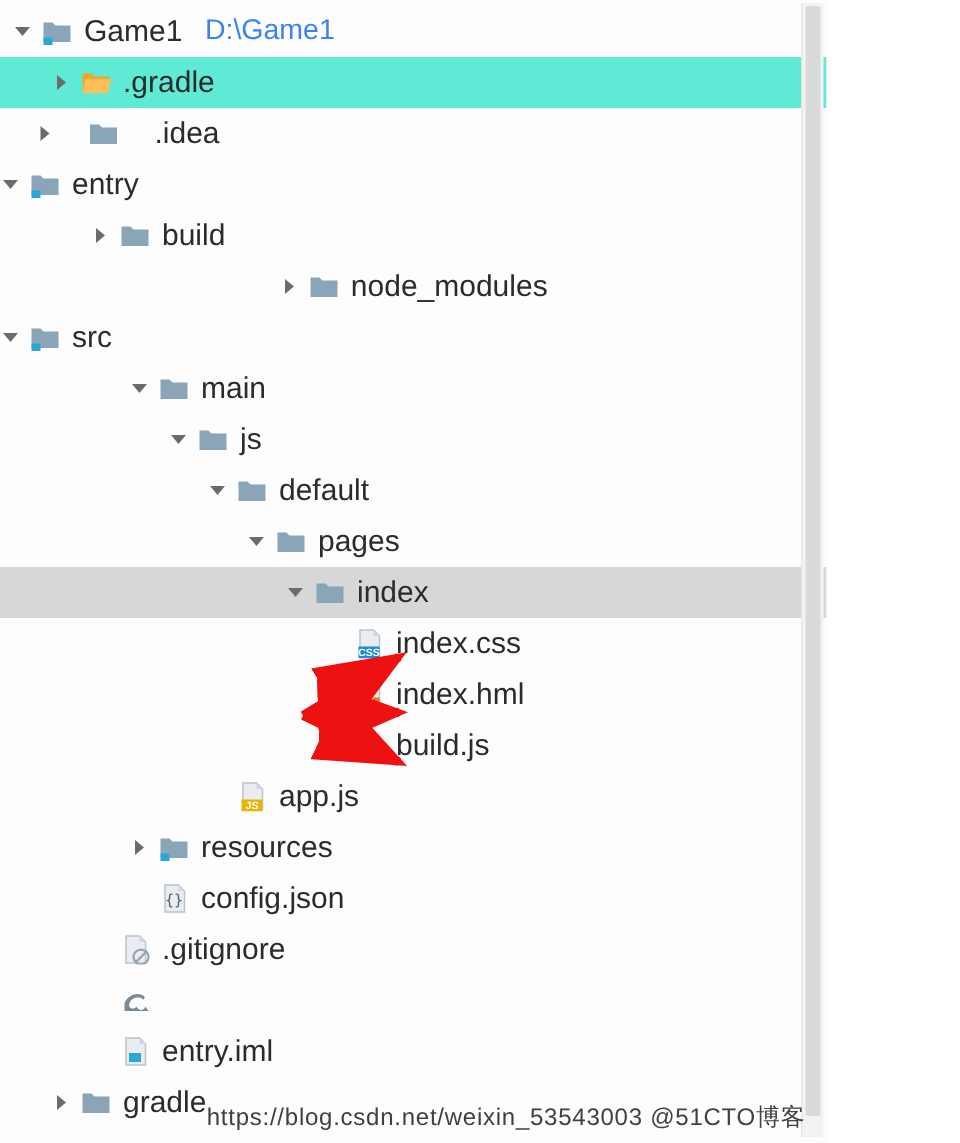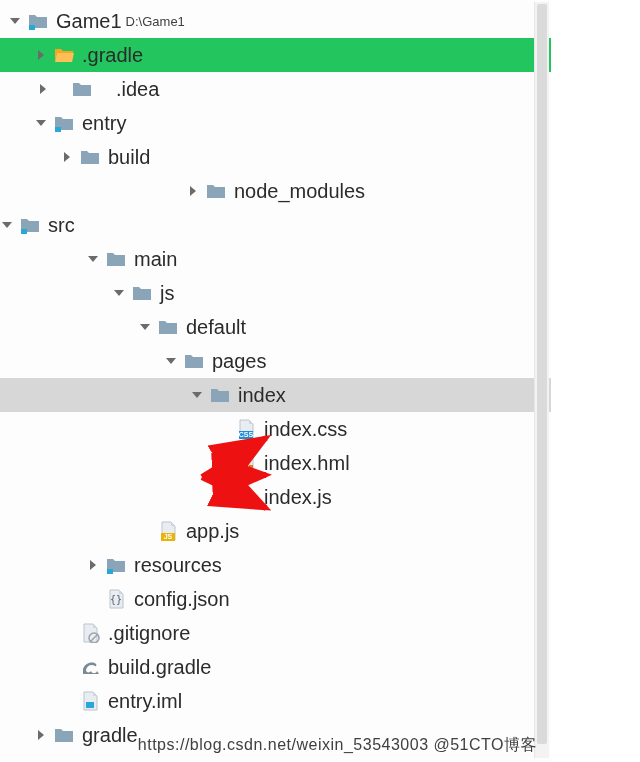--- a/index.html
+++ b/index.html
@@ -1,27 +1,27 @@
 <!DOCTYPE html>
 <html><head>
 <meta charset="utf-8">
 <style>
   html,body{margin:0;padding:0;font-family:"Segoe UI",Arial,sans-serif;font-size:20px;color:#2b2b2b;background:#fff}
   .viewport{width:551px;height:762px;overflow:hidden;position:relative;background:#fdfdfd}
   .tree{padding-top:4px}
   .row{display:flex;align-items:center;height:34px;white-space:nowrap;cursor:default}
   .row.selected{background:#d7d7d7}
-  .row.highlighted{background:#22c55e}
+  .row.highlighted{background:#5eead4}
   .arrow{width:14px;height:14px;flex:0 0 14px;margin-right:6px;display:flex;align-items:center;justify-content:center}
   .arrow svg{width:10px;height:10px}
   .arrow.blank{visibility:hidden}
   .icon{width:20px;height:20px;flex:0 0 20px;margin-right:8px;display:flex;align-items:center;justify-content:center}
   .icon svg{width:20px;height:20px}
   .label{}
-  .path{color:#404040;margin-left:4px;font-size:13px}
+  .path{color:#3b82f6;margin-left:15px;font-size:19px}
   .scrollbar{position:absolute;right:2px;top:2px;width:14px;height:756px;background:#f3f3f3;border-left:1px solid #e6e6e6}
   .scrollbar .thumb{position:absolute;top:2px;left:2px;width:10px;height:740px;background:#dadada;border-radius:2px}
   .watermark{position:absolute;right:14px;bottom:6px;color:#404040;font-size:16px;letter-spacing:0.5px;pointer-events:none}
   .arrows-overlay{position:absolute;left:0;top:0;pointer-events:none}
   
   .badge{font:bold 7px Arial;fill:#fff}
 </style>
 </head>
 <body>
 
@@ -49,34 +49,34 @@
           </svg>
   </span>
         <span class="icon">
           <svg viewBox="0 0 20 20">
             <path d="M1 4h6l2 2h10v2H3l-2 9z" fill="#f5a623"></path>
             <path d="M3 8h17l-2 9H1z" fill="#ffbf56"></path>
           </svg>
         </span>
         <span class="label">.gradle</span>
       </div>
-      <div class="row" style="padding-left: 36px; gap: 16px;">
+      <div class="row" style="padding-left: 23px; gap: 16px;">
         <span class="arrow">
     <svg viewBox="0 0 10 10">
             <polygon points="2,0 8,5 2,10" fill="#6b6b6b" transform="rotate(0 5 5)"></polygon>
           </svg>
   </span>
         <span class="icon">
           <svg viewBox="0 0 20 20">
             <path d="M1 4h6l2 2h10v11H1z" fill="#8aa4b8"></path>
           </svg>
         </span>
         <span class="label">.idea</span>
       </div>
-      <div class="row" style="padding-left: 34px;">
+      <div class="row" style="">
         <span class="arrow">
     <svg viewBox="0 0 10 10">
             <polygon points="2,0 8,5 2,10" fill="#6b6b6b" transform="rotate(90 5 5)"></polygon>
           </svg>
   </span>
         <span class="icon">
           <svg viewBox="0 0 20 20">
             <path d="M1 4h6l2 2h10v11H1z" fill="#8aa4b8"></path>
             <rect x="1" y="14" width="6" height="5" fill="#2aa7d9"></rect>
           </svg>
@@ -215,21 +215,21 @@
       <div class="row" style="padding-left: 216px;">
         <span class="arrow blank"></span>
         <span class="icon">
           <svg viewBox="0 0 20 20">
             <path d="M4 1h9l4 4v14H4z" fill="#e9edf1" stroke="#b9c4cd"></path>
             <path d="M13 1v4h4z" fill="#cfd8df"></path>
             <rect x="3" y="12" width="14" height="8" fill="#eab308"></rect>
             <text x="10" y="18.4" text-anchor="middle" class="badge" style="font-size:7px">JS</text>
           </svg>
         </span>
-        <span class="label">index.js</span>
+        <span class="label">build.js</span>
       </div>
       <div class="row" style="padding-left: 138px;">
         <span class="arrow blank"></span>
         <span class="icon">
           <svg viewBox="0 0 20 20">
             <path d="M4 1h9l4 4v14H4z" fill="#e9edf1" stroke="#b9c4cd"></path>
             <path d="M13 1v4h4z" fill="#cfd8df"></path>
             <rect x="3" y="12" width="14" height="8" fill="#eab308"></rect>
             <text x="10" y="18.4" text-anchor="middle" class="badge" style="font-size:7px">JS</text>
           </svg>
@@ -273,21 +273,20 @@
         </span>
         <span class="label">.gitignore</span>
       </div>
       <div class="row" style="padding-left: 60px;">
         <span class="arrow blank"></span>
         <span class="icon">
           <svg viewBox="0 0 20 20">
             <path d="M3 12c2-6 9-8 13-5 1 1 0 3-1 2-3-2-8-1-9 4 0 3 4 3 5 1 1 3 5 3 6 0l2 3H3z" fill="#7a8a96"></path>
           </svg>
         </span>
-        <span class="label">build.gradle</span>
       </div>
       <div class="row" style="padding-left: 60px;">
         <span class="arrow blank"></span>
         <span class="icon">
           <svg viewBox="0 0 20 20">
             <path d="M4 1h9l4 4v14H4z" fill="#e9edf1" stroke="#b9c4cd"></path>
             <path d="M13 1v4h4z" fill="#cfd8df"></path>
             <rect x="6" y="11" width="8" height="6" fill="#2aa7d9"></rect>
           </svg>
         </span>

